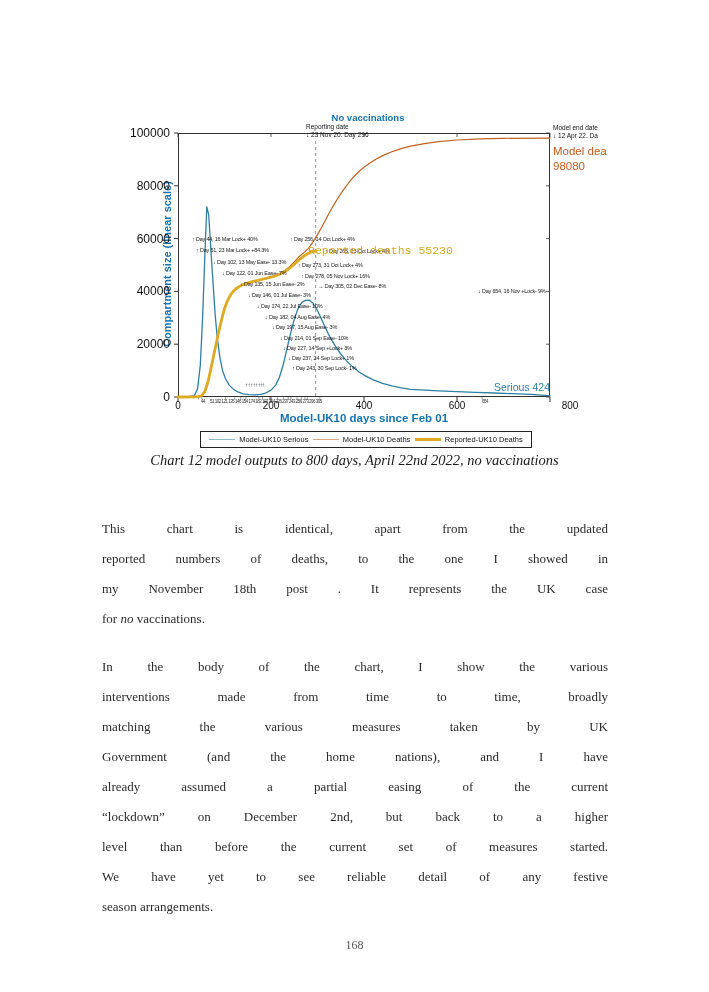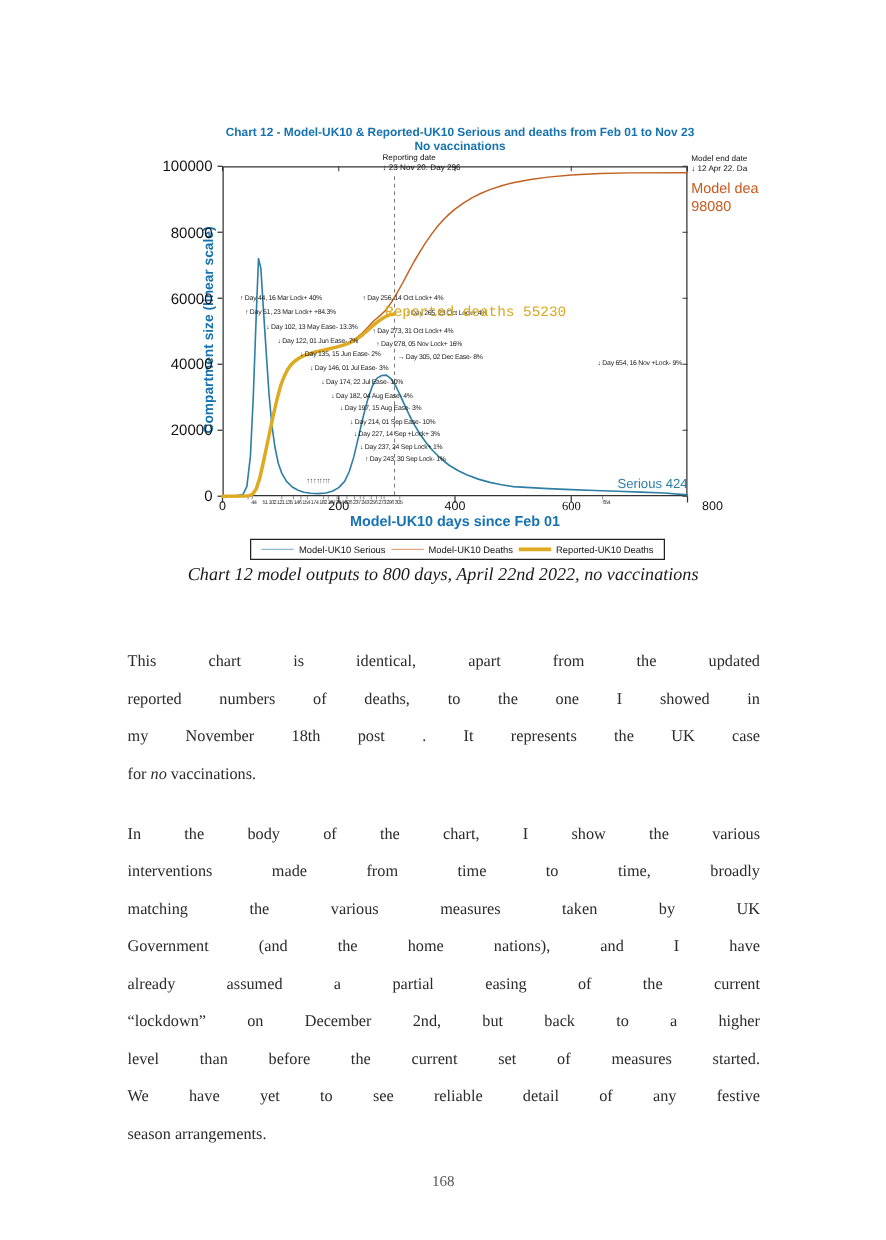--- a/index.html
+++ b/index.html
@@ -74,21 +74,20 @@
   .page-number {
     position:absolute; left:0; top:938px; width:709px; text-align:center;
     font-family:"Liberation Serif", serif; font-size:12px; color:#555;
   }
 </style>
 </head>
 <body>
 
 <div class="figure">
 
-  <div class="fig-title" style="color:#1673b1;">Chart 12 - Model-UK10 &amp; Reported-UK10 Serious and deaths from Feb 01 to Nov 23</div>
   <div class="fig-subtitle" style="color:#1673b1;">No vaccinations</div>
 
   <div class="y-axis-label" style="color:#1673b1;">Compartment size (linear scale)</div>
   <div class="x-axis-label" style="color:#1673b1;">Model-UK10 days since Feb 01</div>
 
   <svg class="plot-svg" width="372" height="264" viewBox="0 0 372 264" id="plot-svg">
       <rect x="0.5" y="0.5" width="371" height="263" fill="none" stroke="#333" stroke-width="1"></rect>
       <line x1="-4" y1="264" x2="0" y2="264" stroke="#333" stroke-width="1"></line>
       <line x1="368" y1="264" x2="372" y2="264" stroke="#333" stroke-width="0.8"></line>
       <line x1="-4" y1="211.2" x2="0" y2="211.2" stroke="#333" stroke-width="1"></line>
@@ -139,21 +138,21 @@
   <div id="tick-layer">
       <div class="ytick" style="left: 0px; top: 299px;">0</div>
       <div class="ytick" style="left: 0px; top: 246.2px;">20000</div>
       <div class="ytick" style="left: 0px; top: 193.4px;">40000</div>
       <div class="ytick" style="left: 0px; top: 140.6px;">60000</div>
       <div class="ytick" style="left: 0px; top: 87.8px;">80000</div>
       <div class="ytick" style="left: 0px; top: 35px;">100000</div>
       <div class="xtick" style="left: 66px;">0</div>
       <div class="xtick" style="left: 159px;">200</div>
       <div class="xtick" style="left: 252px;">400</div>
-      <div class="xtick" style="left: 345px; font-family: Liberation Serif, serif;">600</div>
+      <div class="xtick" style="left: 345px;">600</div>
       <div class="xtick" style="left: 438px; padding-left: 40px;">800</div>
       <div class="micro-tick" style="left: 89px;">44</div>
       <div class="micro-tick" style="left: 98px;">51 102 121 135 146 154 174 182 197 214 226 237 243 256 273</div>
       <div class="micro-tick" style="left: 197px;">296 305</div>
       <div class="micro-tick" style="left: 370px;">654</div>
     </div>
 
   <div class="anno-small2" style="left:194px; top:25px;">
     <div>Reporting date</div>
     <div>↓ 23 Nov 20. Day 296</div>

